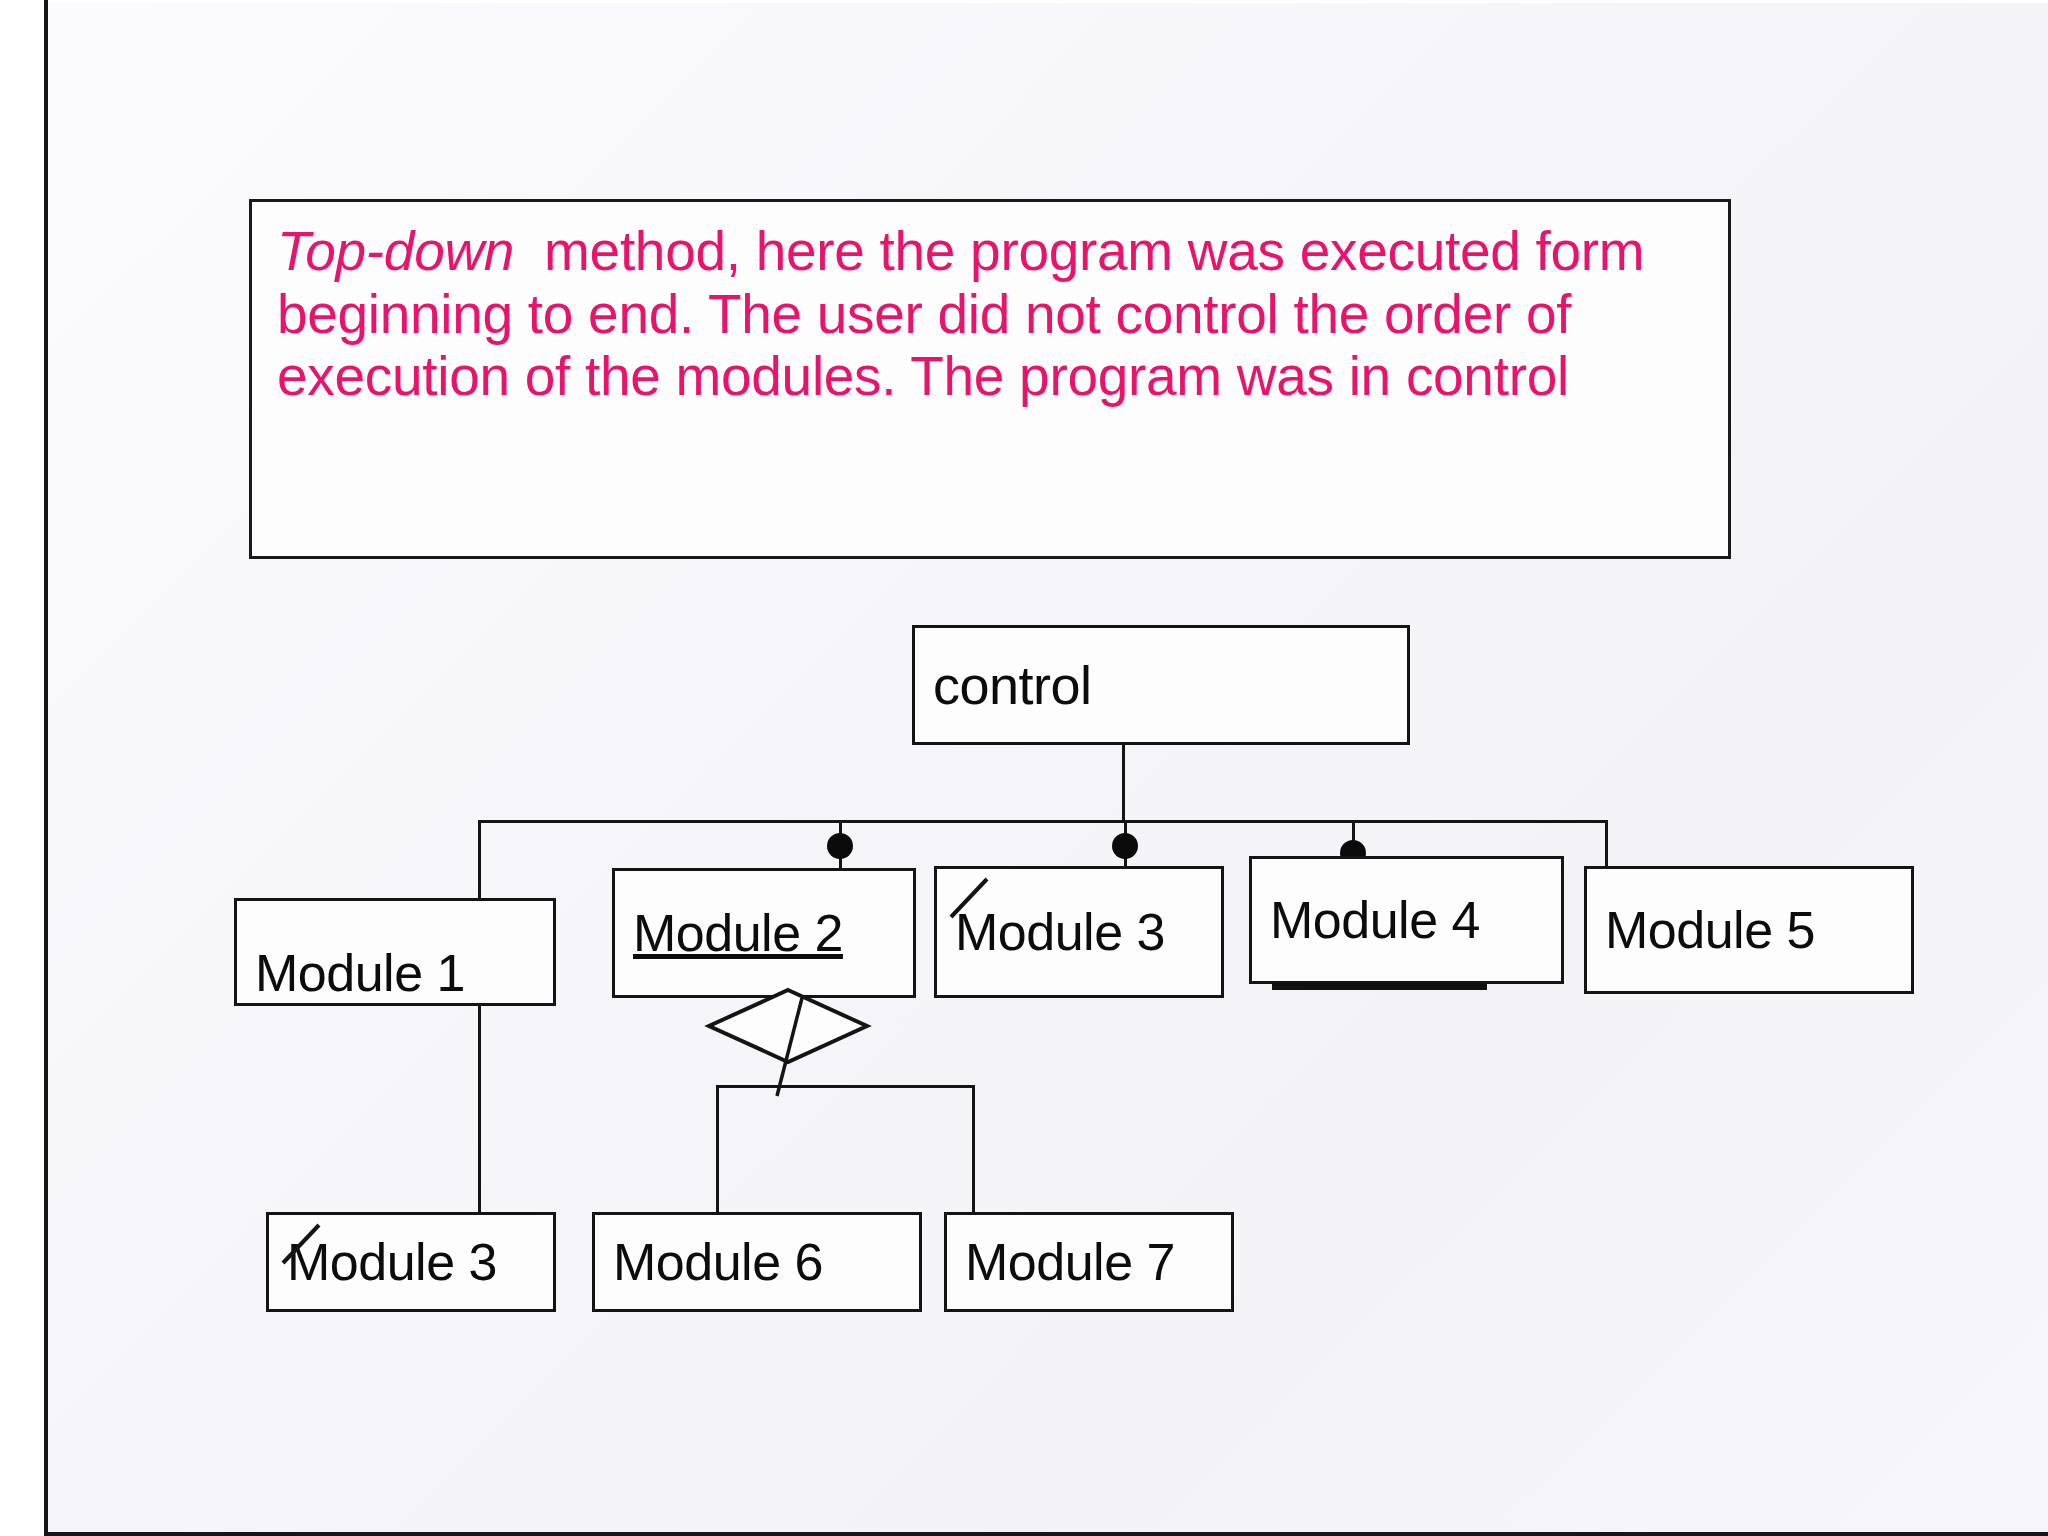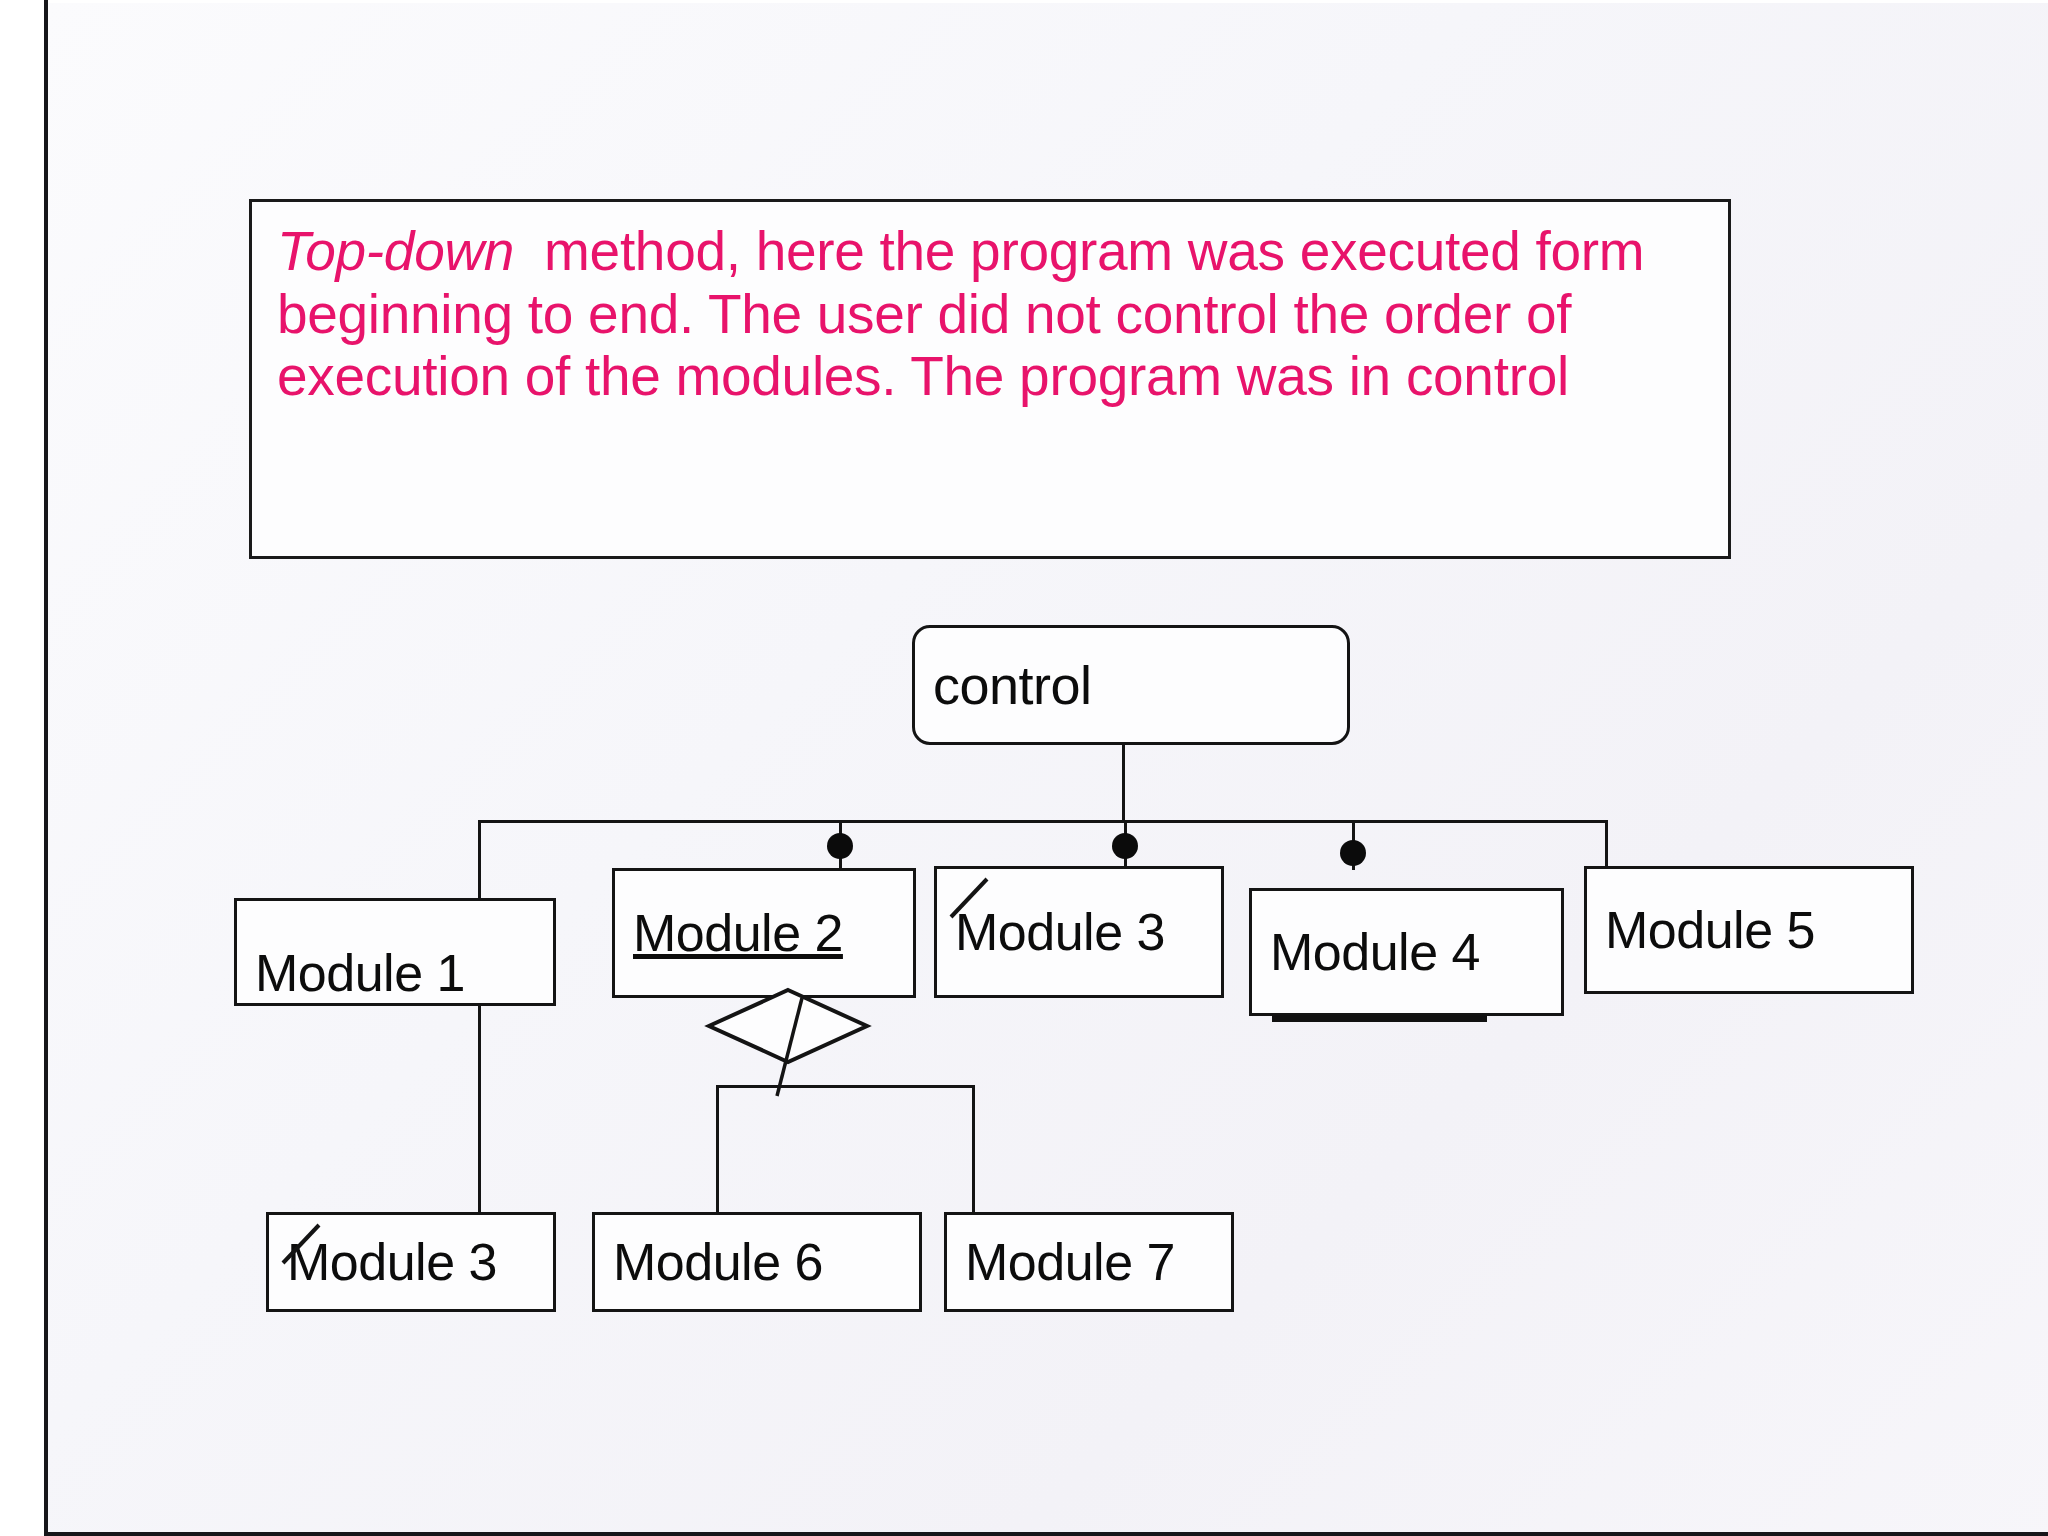--- a/index.html
+++ b/index.html
@@ -114,21 +114,21 @@
 
   <div id="frame-top"></div>
   <div id="frame-left"></div>
   <div id="frame-right"></div>
   <div id="frame-bottom"></div>
 
   <div id="caption-box">
     <div id="caption-text"><span class="em">Top-down</span><span>  method, here the program was executed form beginning to end. The user did not control the order of execution of the modules. The program was in control</span></div>
   </div>
 
-  <div class="node" style="left:868px; top:625px; width:438px; height:120px; font-size:54px;border-radius:18px;">
+  <div class="node" style="left:868px; top:625px; width:498px; height:120px; font-size:54px;">
     <span>control</span>
   </div>
 
   <div class="vline" style="left:1078px; top:745px; height:78px;"></div>
 
   <div class="hline" style="left:434px; top:820px; width:1130px;"></div>
 
   <div class="vline" style="left:434px; top:820px; height:395px;"></div>
 
   <div class="vline" style="left:1561px; top:820px; height:50px;"></div>
@@ -150,21 +150,21 @@
     <span>Module 2</span>
   </div>
 
   <div class="node" style="left:890px; top:866px; width:290px; height:132px;">
     <svg class="tick" viewBox="0 0 46 46">
       <line x1="4" y1="42" x2="40" y2="4" stroke="#141414" stroke-width="4"></line>
     </svg>
     <span>Module 3</span>
   </div>
 
-  <div class="node" style="left:1205px; top:888px; width:315px; height:128px;">
+  <div class="node" style="left:1205px; top:856px; width:315px; height:128px;">
     <span>Module 4</span>
     <span class="underbar"></span>
   </div>
 
   <div class="node" style="left:1540px; top:866px; width:330px; height:128px;">
     <span>Module 5</span>
   </div>
 
   <svg class="overlay" viewBox="0 0 2048 1536" preserveAspectRatio="none">
 

